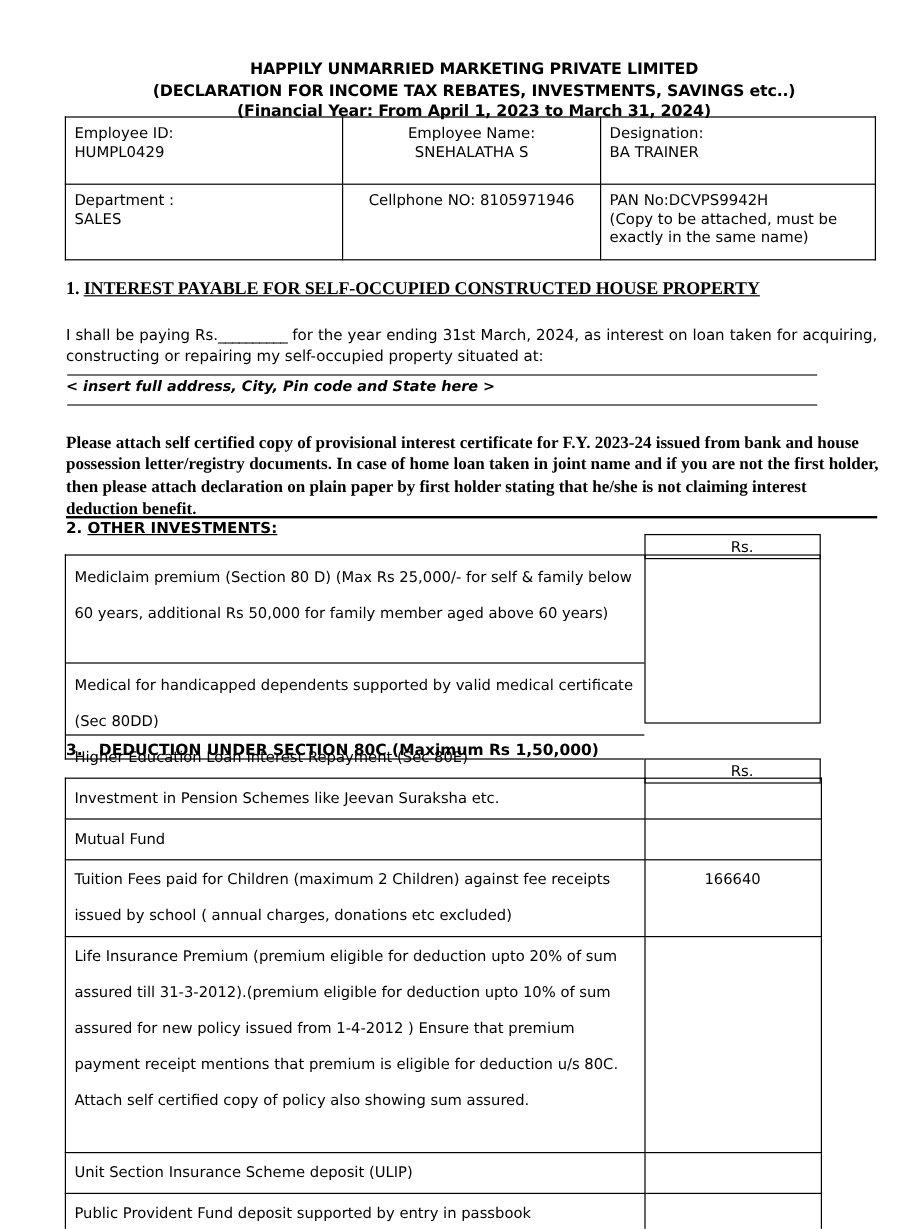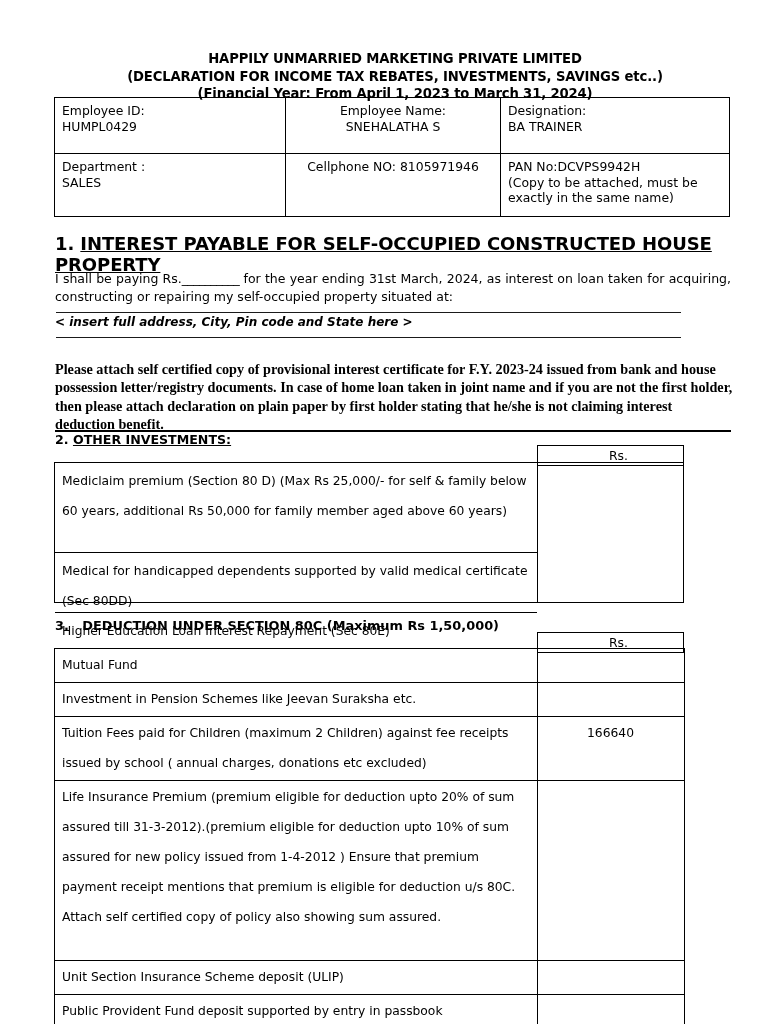--- a/index.html
+++ b/index.html
@@ -64,23 +64,24 @@
   .hdr-table td.c1 { width: 216px; }
   .hdr-table td.c2 { width: 200px; text-align: center; }
   .hdr-table td.c3 { width: 214px; }
   .hdr-r1 td { height: 44px; }
   .hdr-r2 td { height: 51px; }
   .b { font-weight: normal; }
 
   
   .sec1-head {
     left: 55px; top: 233px;
-    font-size: 18px;
+    font-size: 15px;
     font-weight: bold;
     letter-spacing: -0.1px;
+    font-family: Liberation Serif, serif;
   }
   .sec1-head .u { text-decoration: underline; }
 
   .sec1-para {
     left: 55px; top: 270px;
     width: 676px;
     font-size: 12.5px;
     line-height: 18.2px;
     text-align: justify;
   }
@@ -155,21 +156,21 @@
     position: absolute;
     left: 54px;
     top: 462px;
     width: 630px;
     height: 141px;
   }
   .t2-left {
     position: absolute;
     left: 0; top: 0;
     width: 483px;
-    height: 141px;
+    height: 171px;
     box-sizing: border-box;
     border: 1.4px solid #000;
     border-right: none;
   }
   .t2-right {
     position: absolute;
     left: 483px; top: 0;
     width: 147px;
     height: 141px;
     box-sizing: border-box;
@@ -284,25 +285,25 @@
   <div class="abs sec3-head">
     <span>3.</span>&nbsp;&nbsp;
     <span>DEDUCTION UNDER SECTION 80C (Maximum Rs 1,50,000)</span>
   </div>
 
   <div class="rs-box" id="rs-box-3">Rs.</div>
 
   <table class="t3">
     <tbody>
         <tr>
+      <td class="lab" style="height:32px;">Investment in Pension Schemes like Jeevan Suraksha etc.</td>
+      <td class="val"></td>
+    </tr>
+    <tr>
       <td class="lab" style="height:32px;">Mutual Fund</td>
-      <td class="val"></td>
-    </tr>
-    <tr>
-      <td class="lab" style="height:32px;">Investment in Pension Schemes like Jeevan Suraksha etc.</td>
       <td class="val"></td>
     </tr>
     <tr>
       <td class="lab" style="height:60px;">Tuition Fees paid for Children (maximum 2 Children) against fee receipts issued by school ( annual charges, donations etc excluded)</td>
       <td class="val">166640</td>
     </tr>
     <tr>
       <td class="lab" style="height:180px;">Life Insurance Premium (premium eligible for deduction upto 20% of sum assured till 31-3-2012).(premium eligible for deduction upto 10% of sum assured for new policy issued from 1-4-2012 ) Ensure that premium payment receipt mentions that premium is eligible for deduction u/s 80C. Attach self certified copy of policy also showing sum assured.</td>
       <td class="val"></td>
     </tr>

